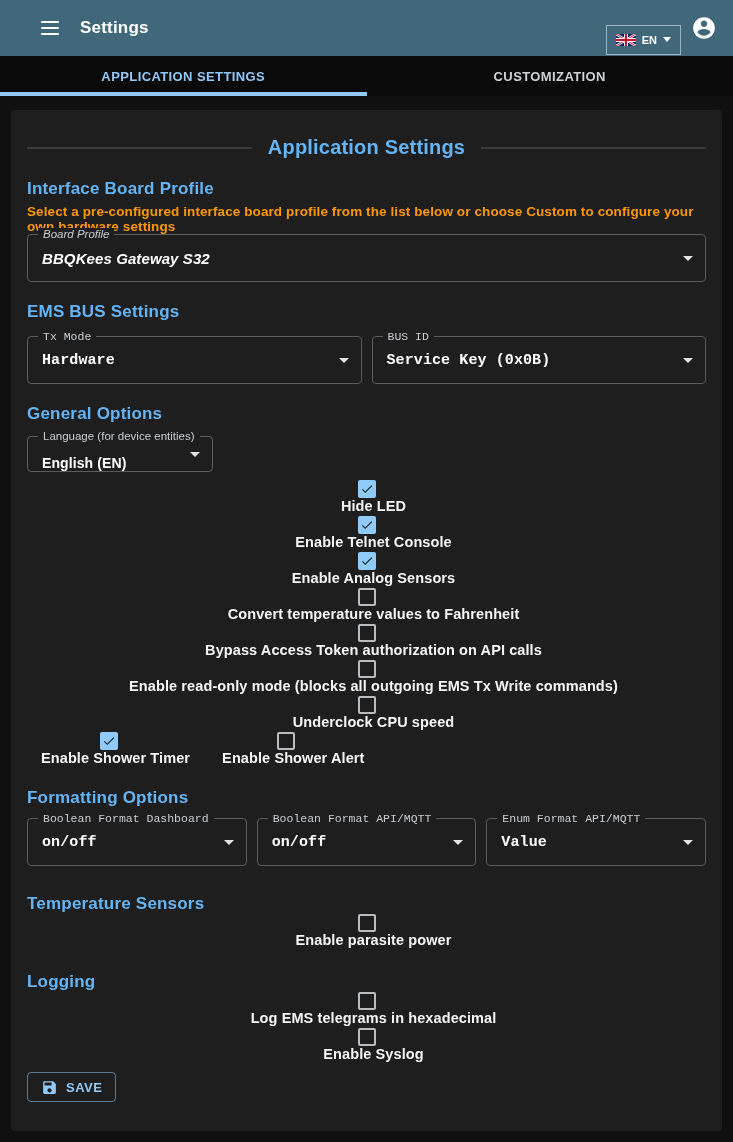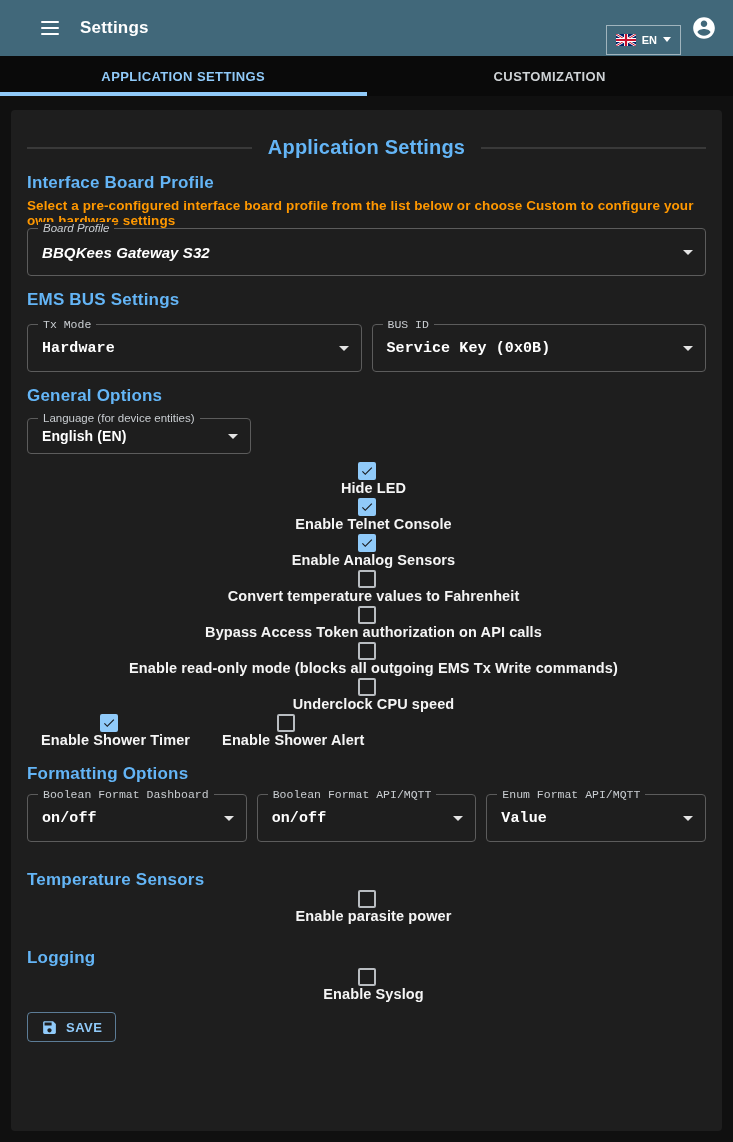--- a/index.html
+++ b/index.html
@@ -29,32 +29,32 @@
   .tab-indicator { position:absolute; left:0; bottom:0; width:50%; height:4px; background:#90caf9; }
 
   
   .paper { margin:14px 11px 7px 11px; background:#1e1e1e; border-radius:4px;
     padding:16px 16px 6px 16px; min-height:1021px; }
 
   .title-row { display:flex; align-items:center; margin:10px 0 0 0; }
   .title-row .divider { flex:1; height:2px; background:rgba(255,255,255,.12); }
   .page-title { color:#64b5f6; font-size:20px; font-weight:700; margin:0 16px; letter-spacing:.2px; }
 
-  h2.section-h { color:#64b5f6; font-size:17px; font-weight:700; margin-top:14px; letter-spacing:.2px; }
+  h2.section-h { color:#64b5f6; font-size:17px; font-weight:700; margin-top:20px; letter-spacing:.2px; }
   .warning { color:#ff9800; font-size:13.5px; font-weight:700; margin-top:5px; letter-spacing:.1px; }
 
   
   .select { position:relative; height:48px; border:1px solid #5c5c5c; border-radius:4px;
     display:flex; align-items:center; padding:0 34px 0 14px; cursor:pointer; background:#1e1e1e; }
   .sel-label { position:absolute; top:-7px; left:10px; background:#1e1e1e; padding:0 5px;
     font-size:11.5px; color:#c9cdd1; white-space:nowrap; }
   .sel-value { color:#fff; font-size:15px; font-weight:700; letter-spacing:.1px; }
   .sel-caret { position:absolute; right:12px; top:50%; margin-top:-2.5px; width:0; height:0;
     border-left:5px solid transparent; border-right:5px solid transparent; border-top:5.5px solid #e4e4e4; }
-  .select.small { height:36px; width:224px; }
+  .select.small { height:36px; width:186px;align-items:flex-end; }
   .select.small .sel-value { font-size:14px; }
   .row { display:flex; gap:10px; }
   .row .select { flex:1;font-family:Liberation Mono, monospace; }
   .mt18 { margin-top:0;font-style:italic; } .mt14 { margin-top:14px; } .mt12 { margin-top:12px; } .mt10 { margin-top:10px; }
 
   
   .cb-list { margin-top:8px; }
   .cb-row { display:flex; align-items:center; height:36px; cursor:pointer;flex-direction:column; }
   .cb-box { width:18px; height:18px; border:2px solid #b9bdc1; border-radius:2px; flex:0 0 auto;
     display:flex; align-items:center; justify-content:center; }
@@ -229,20 +229,24 @@
   <h2 class="section-h" style="margin-top:28px">Temperature Sensors</h2>
   <div class="cb-row">
       <span class="cb-box"></span>
       <span class="cb-label">Enable parasite power</span>
     </div>
 
   
   <h2 class="section-h" style="margin-top:22px">Logging</h2>
   <div class="cb-row">
       <span class="cb-box"></span>
+      <span class="cb-label">Log EMS telegrams in hexadecimal</span>
+    </div>
+  <div class="cb-row">
+      <span class="cb-box"></span>
       <span class="cb-label">Enable Syslog</span>
     </div>
 
   
   <button class="save-btn">
     <span style="display:flex">
       <svg width="17" height="17" viewBox="0 0 24 24" fill="#90caf9">
         <path d="M17 3H5c-1.11 0-2 .9-2 2v14c0 1.1.89 2 2 2h14c1.1 0 2-.9 2-2V7l-4-4zm-5 16c-1.66 0-3-1.34-3-3s1.34-3 3-3 3 1.34 3 3-1.34 3-3 3zm3-10H5V5h10v4z"></path>
       </svg>
     </span>

